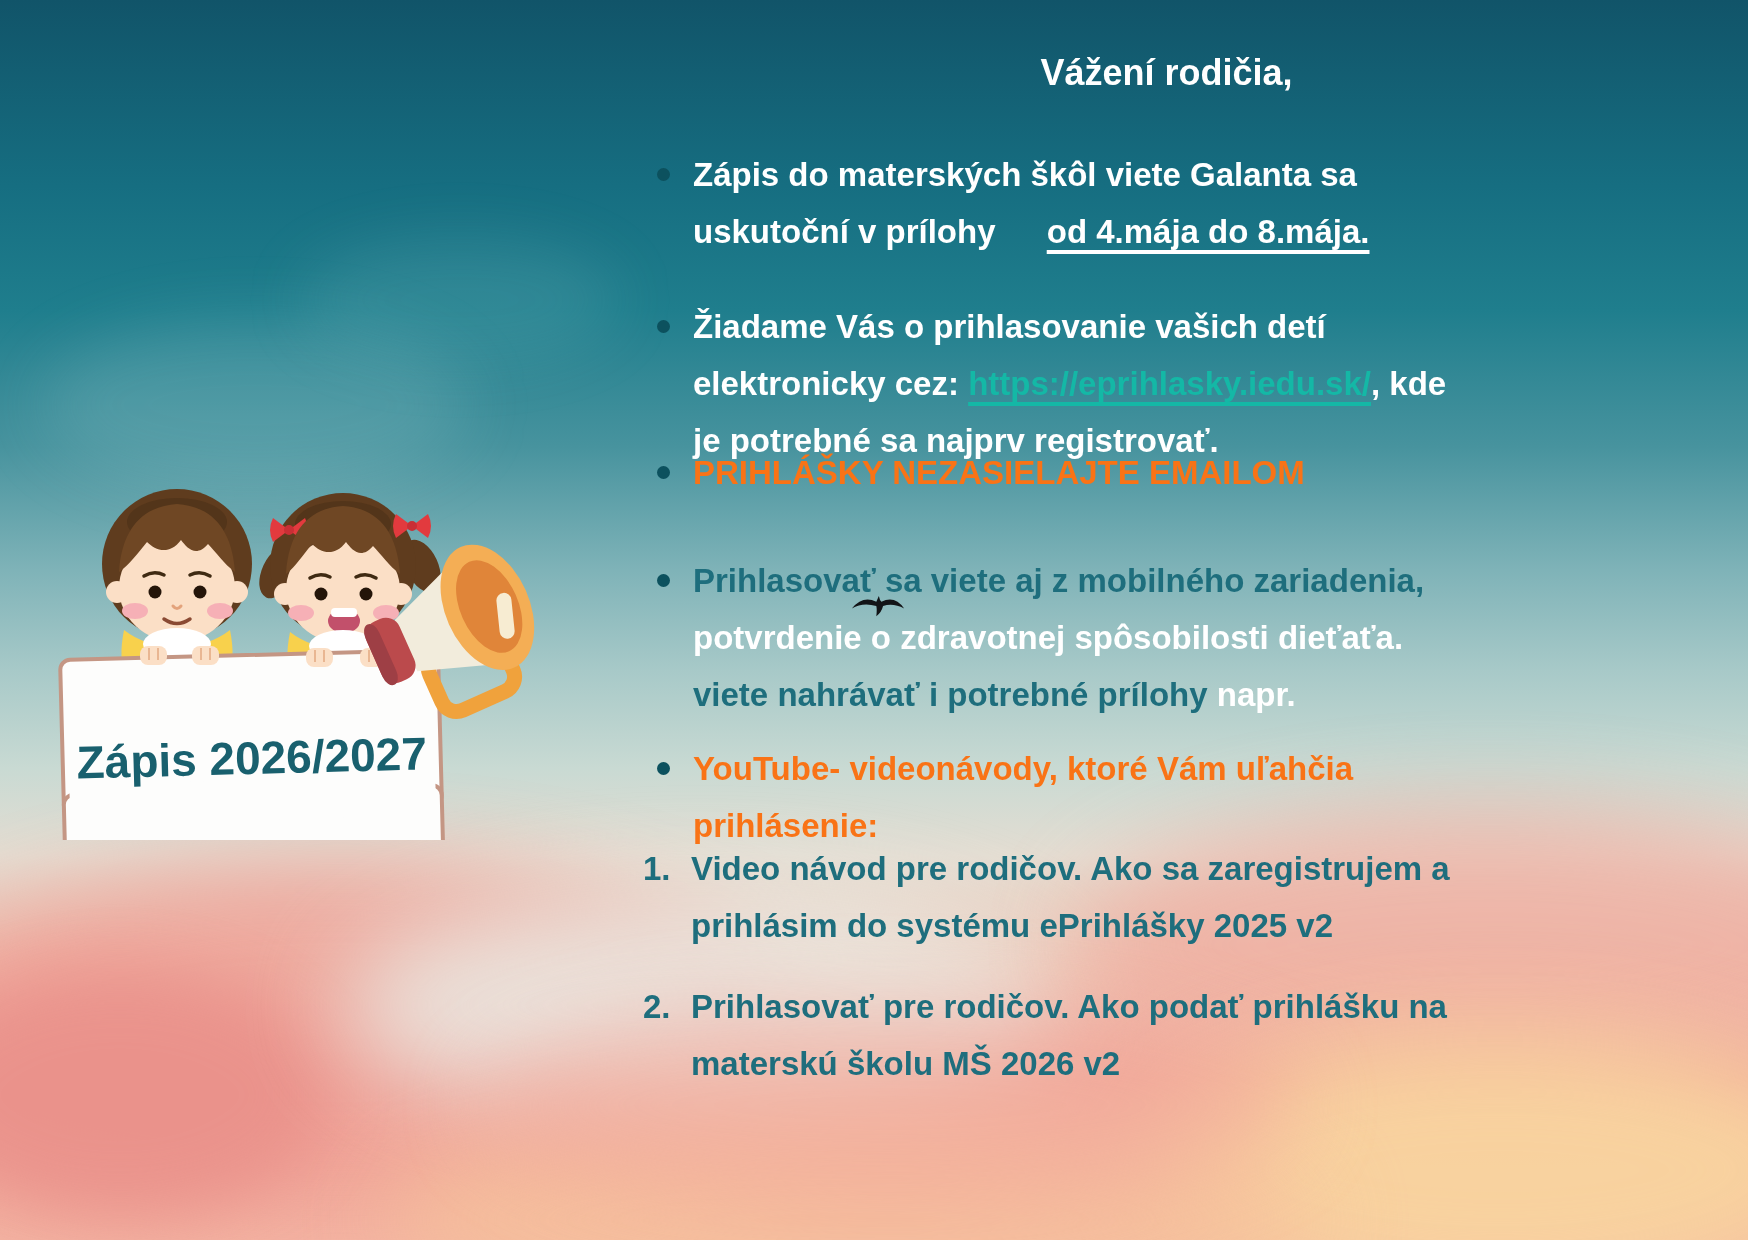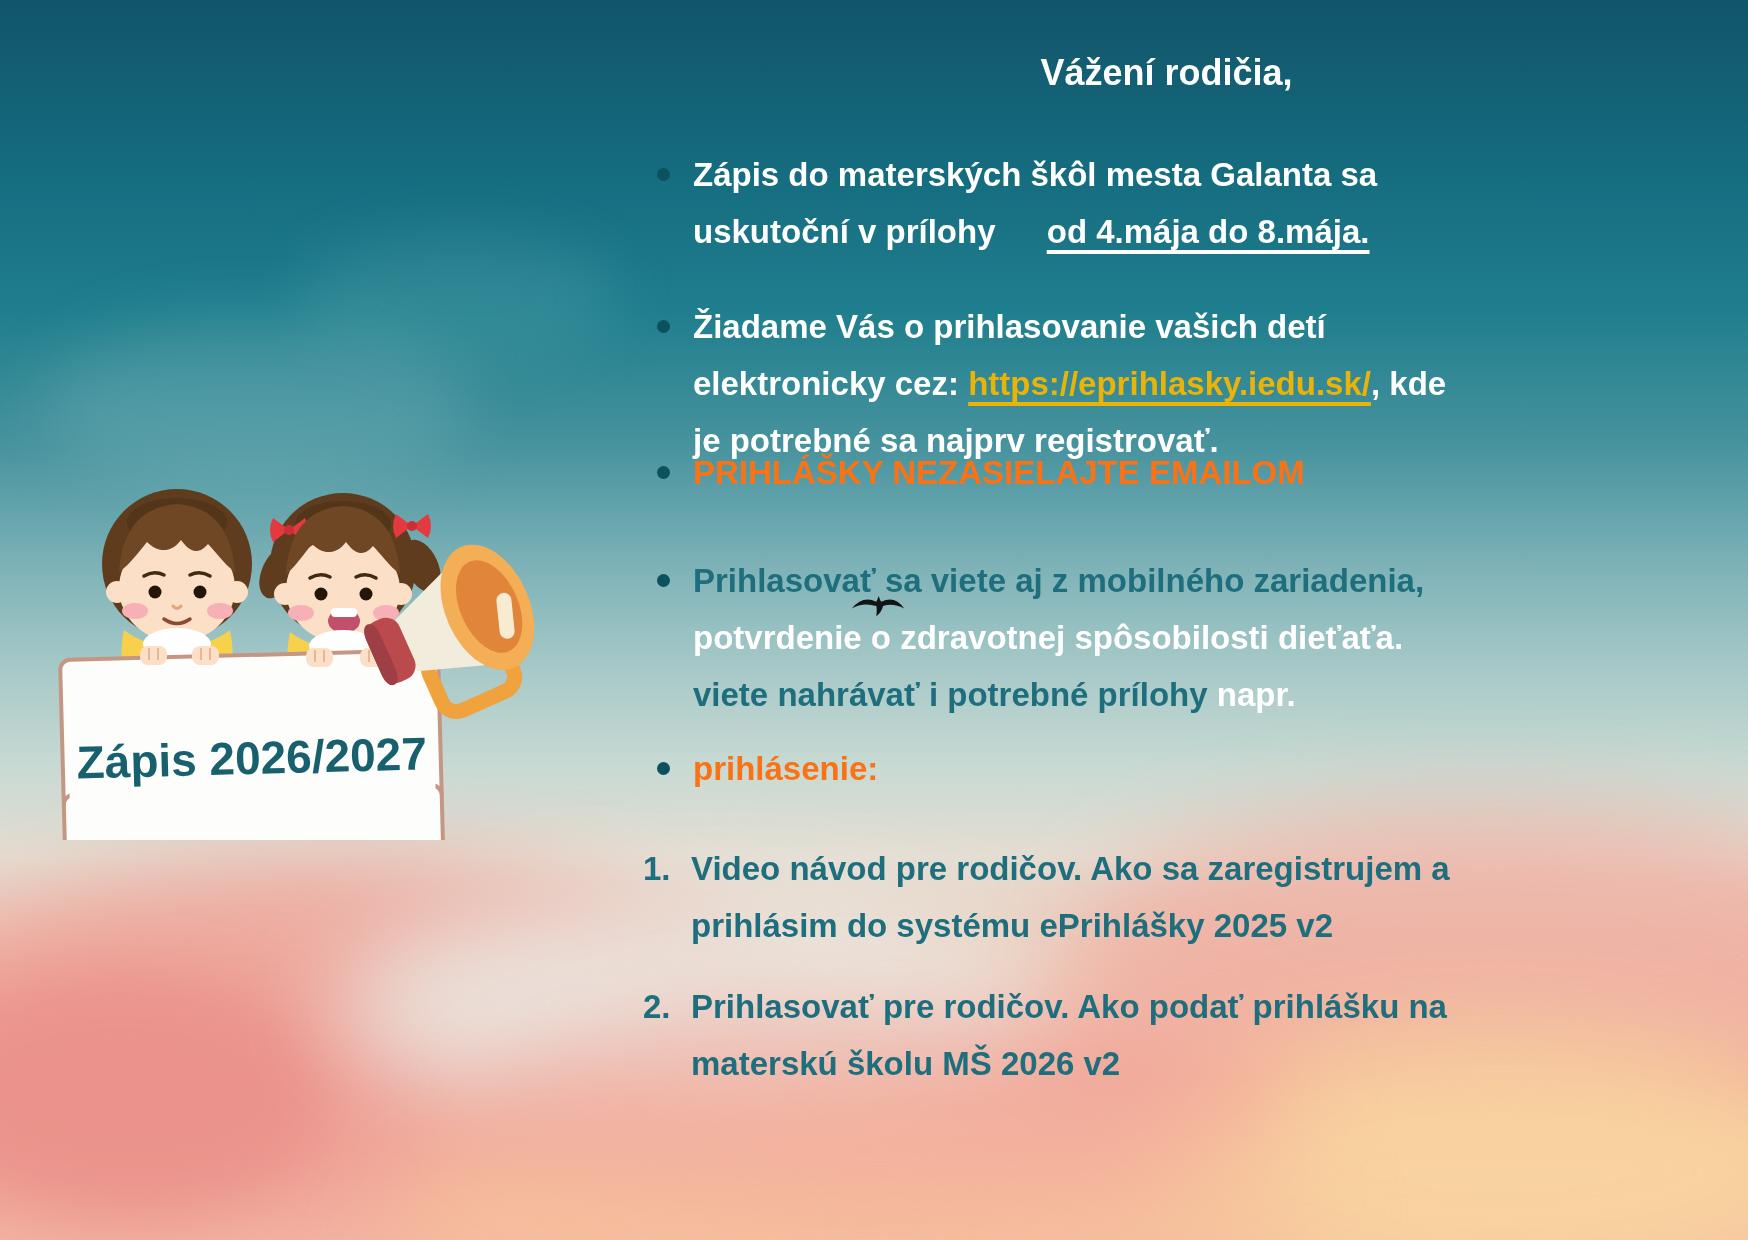--- a/index.html
+++ b/index.html
@@ -38,21 +38,21 @@
   }
   .white{color:#ffffff;}
   .red{color:#f97316;}
   .teal{color:#1e6e7d;}
   .u{text-decoration:underline;text-decoration-thickness:4px;text-underline-offset:7px;margin-left:42px;}
   .ln{display:block;}
   .b1{top:146px;} .b2{top:298px;} .b3{top:444px;} .b4{top:552px;}
   .b5{top:740px;} .n1{top:840px;} .n2{top:978px;}
   .num{position:absolute;left:58px;top:0;}
   .numblock p{padding-left:106px;}
-  a.link{color:#eab308;text-decoration:underline;text-decoration-thickness:4px;text-underline-offset:7px;}
+  a.link{color:#14b8a6;text-decoration:underline;text-decoration-thickness:4px;text-underline-offset:7px;}
 
   .illustration{position:absolute;left:40px;top:460px;width:520px;height:380px;}
   .bird{position:absolute;left:851px;top:590px;width:54px;height:32px;}
 </style>
 </head>
 <body>
 
 <div class="poster">
   <div class="sky"></div>
   <div class="cloud cl1"></div>
@@ -156,21 +156,21 @@
       </g>
     </g>
   </svg>
 
   <section class="content">
     <h1 class="greeting">Vážení rodičia,</h1>
 
     <div class="block b1 white">
       <span class="dot"></span>
       <p>
-        <span class="ln">Zápis do materských škôl mesta Galanta sa</span>
+        <span class="ln">Zápis do materských škôl viete Galanta sa</span>
         <span class="ln"><span>uskutoční v prílohy </span><span class="u">od 4.mája do 8.mája.</span></span>
       </p>
     </div>
 
     <div class="block b2 white">
       <span class="dot"></span>
       <p>
         <span class="ln">Žiadame Vás o prihlasovanie vašich detí</span>
         <span class="ln"><span>elektronicky cez: </span><a class="link">https://eprihlasky.iedu.sk/</a><span>, kde</span></span>
         <span class="ln">je potrebné sa najprv registrovať.</span>
@@ -189,20 +189,21 @@
       <p>
         <span class="ln">Prihlasovať sa viete aj z mobilného zariadenia,</span>
         <span class="ln white">potvrdenie o zdravotnej spôsobilosti dieťaťa.</span>
         <span class="ln"><span>viete nahrávať i potrebné prílohy </span><span class="white">napr.</span></span>
       </p>
     </div>
 
     <div class="block b5 red">
       <span class="dot"></span>
       <p>
+        <span class="ln">YouTube- videonávody, ktoré Vám uľahčia</span>
         <span class="ln">prihlásenie:</span>
       </p>
     </div>
 
     <div class="block n1 teal numblock">
       <span class="num">1.</span>
       <p>
         <span class="ln">Video návod pre rodičov. Ako sa zaregistrujem a</span>
         <span class="ln">prihlásim do systému ePrihlášky 2025 v2</span>
       </p>

